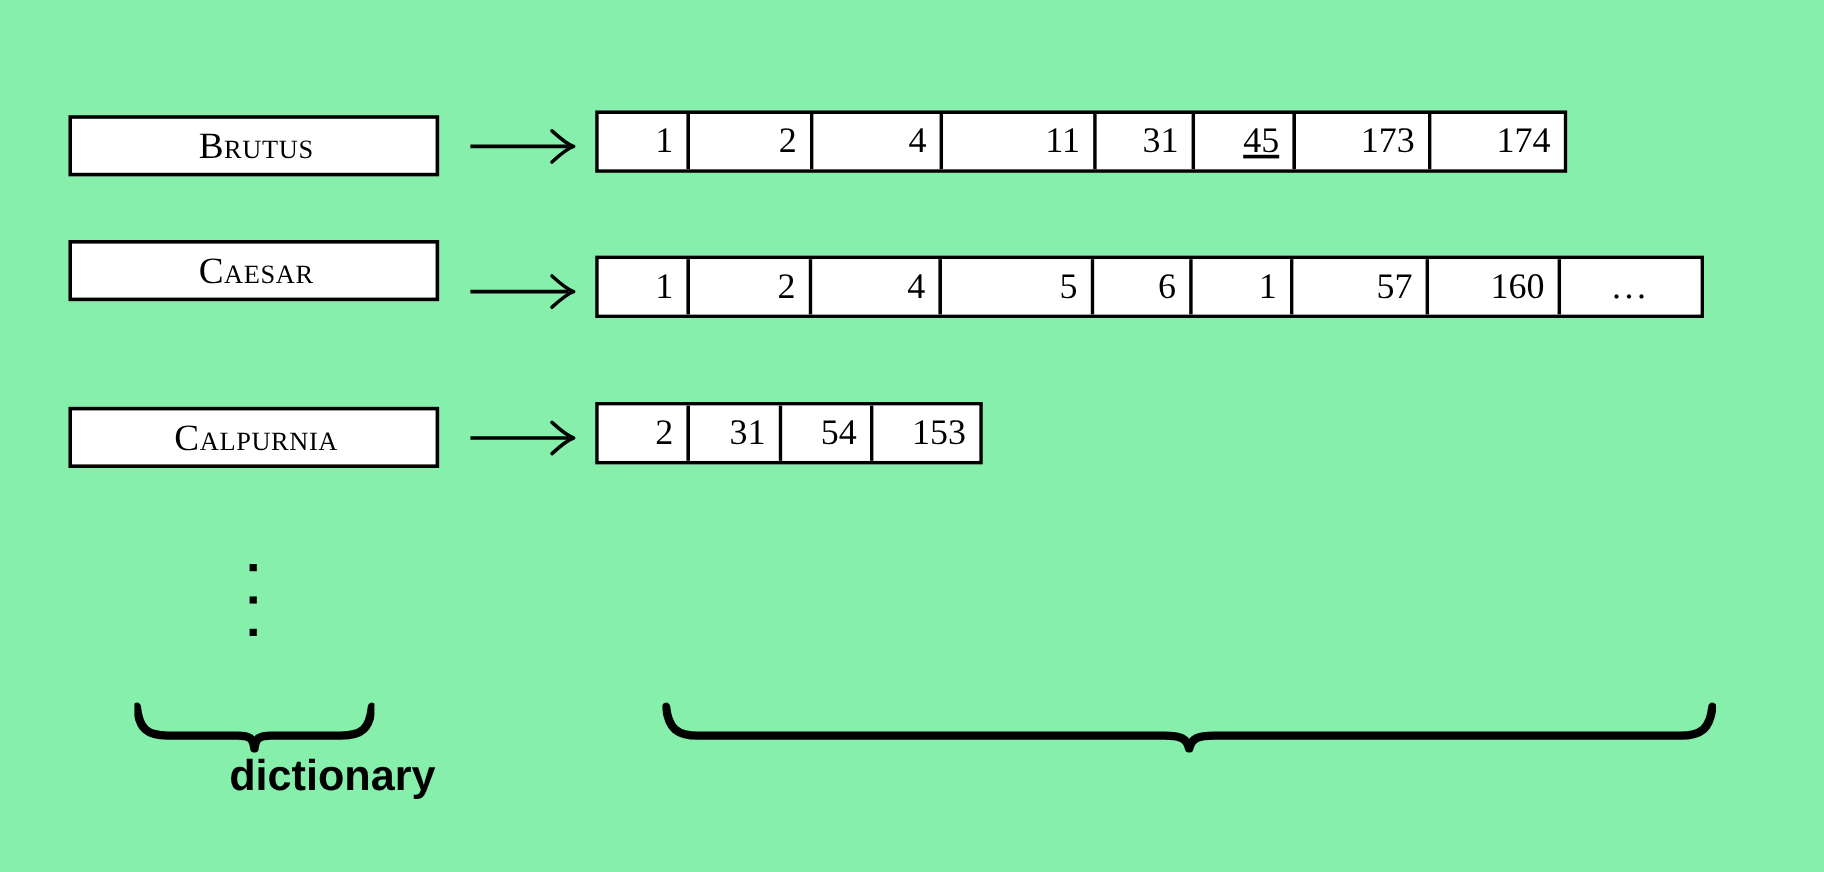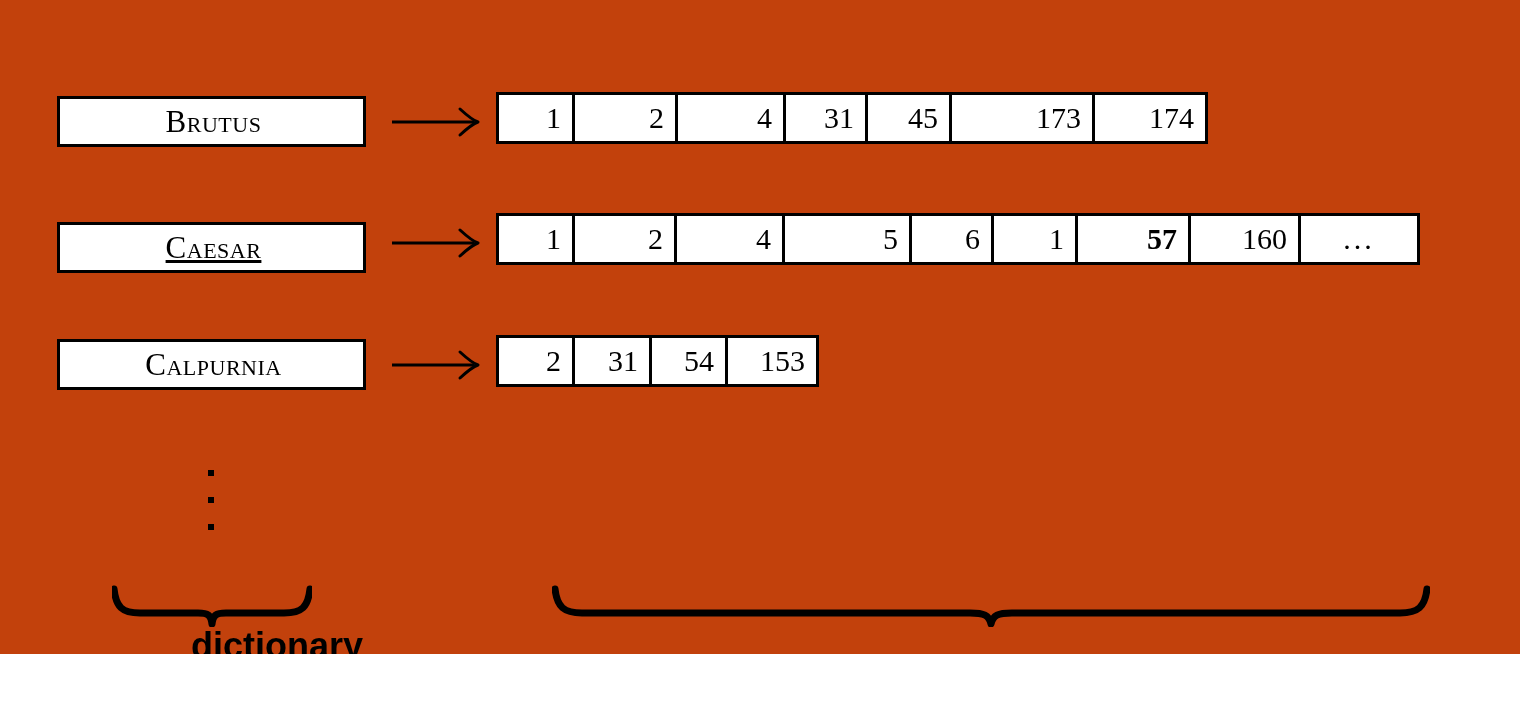--- a/index.html
+++ b/index.html
@@ -7,22 +7,22 @@
     padding: 0;
     background: #ffffff;
   }
   body {
     font-family: "Liberation Serif", serif;
     color: #000000;
   }
   #canvas {
     position: relative;
     width: 1520px;
-    height: 654px;
-    background: #c2410c;
+    height: 727px;
+    background: #86efac;
     overflow: hidden;
   }
 
   
   .term-box {
     position: absolute;
     left: 57px;
     width: 309px;
     height: 51px;
     box-sizing: border-box;
@@ -133,45 +133,46 @@
     <svg width="92" height="40" viewBox="0 0 92 40">
       <line x1="2" y1="20" x2="84" y2="20" stroke="#000" stroke-width="3"></line>
       <path d="M 70 7 Q 82 18 88 20 Q 82 22 70 33" fill="none" stroke="#000" stroke-width="3" stroke-linecap="round" stroke-linejoin="round"></path>
     </svg>
   </div>
 
   <div class="postings-row" style="left:496px; top:92px;">
     <div class="posting-cell" style="width:76px;">1</div>
     <div class="posting-cell" style="width:103px;">2</div>
     <div class="posting-cell" style="width:108px;">4</div>
+    <div class="posting-cell" style="width:128px;">11</div>
     <div class="posting-cell" style="width:82px;">31</div>
-    <div class="posting-cell" style="width:84px;">45</div>
-    <div class="posting-cell" style="width:113px;margin-left:30px;">173</div>
+    <div class="posting-cell" style="width:84px;text-decoration:underline;">45</div>
+    <div class="posting-cell" style="width:113px;">173</div>
     <div class="posting-cell" style="width:110px;font-family:Liberation Serif, serif;">174</div>
   </div>
 
-  <div class="term-box" style="top:222px;text-decoration:underline;">
+  <div class="term-box" style="top:200px;">
     <span class="term-label">Caesar</span>
   </div>
 
   <div class="arrow" style="top:223px;">
     <svg width="92" height="40" viewBox="0 0 92 40">
       <line x1="2" y1="20" x2="84" y2="20" stroke="#000" stroke-width="3"></line>
       <path d="M 70 7 Q 82 18 88 20 Q 82 22 70 33" fill="none" stroke="#000" stroke-width="3" stroke-linecap="round" stroke-linejoin="round"></path>
     </svg>
   </div>
 
   <div class="postings-row" style="left:496px; top:213px;">
     <div class="posting-cell" style="width:76px;">1</div>
     <div class="posting-cell" style="width:102px;">2</div>
     <div class="posting-cell" style="width:108px;">4</div>
     <div class="posting-cell" style="width:127px;">5</div>
     <div class="posting-cell" style="width:82px;">6</div>
     <div class="posting-cell" style="width:84px;">1</div>
-    <div class="posting-cell" style="width:113px;font-weight:bold;">57</div>
+    <div class="posting-cell" style="width:113px;">57</div>
     <div class="posting-cell" style="width:110px;">160</div>
     <div class="posting-cell ellipsis" style="width:116px;">...</div>
   </div>
 
   <div class="term-box" style="top:339px;">
     <span class="term-label">Calpurnia</span>
   </div>
 
   <div class="arrow" style="top:345px;">
     <svg width="92" height="40" viewBox="0 0 92 40">

